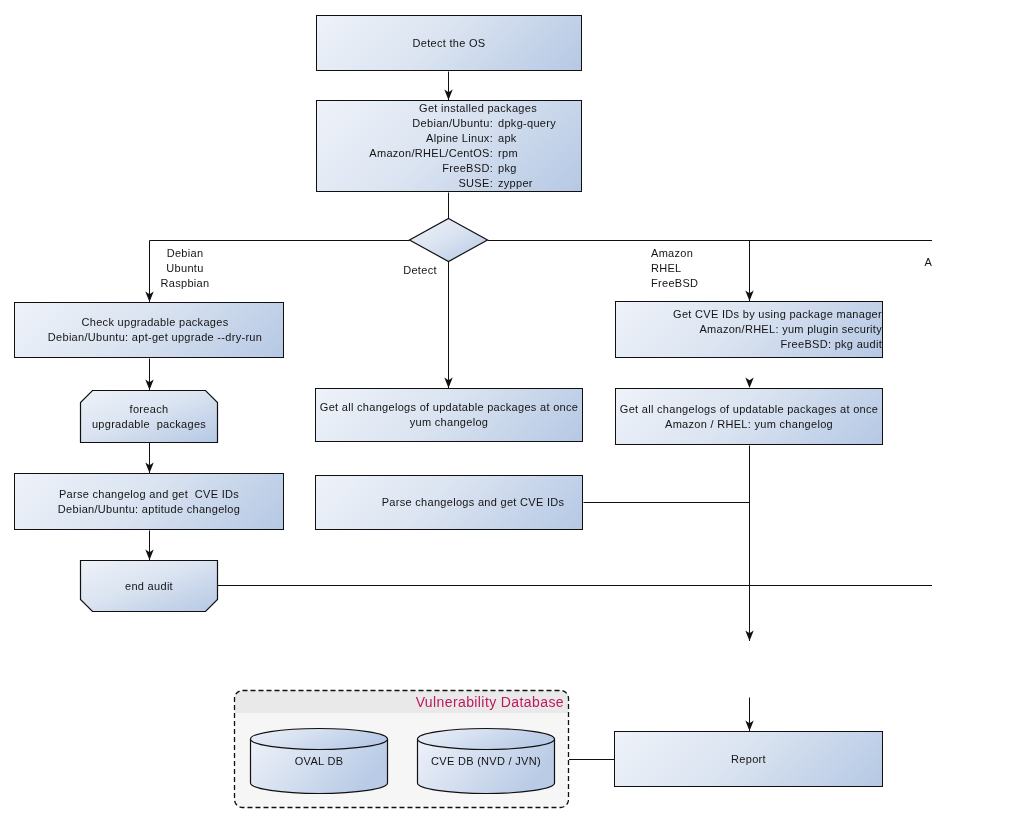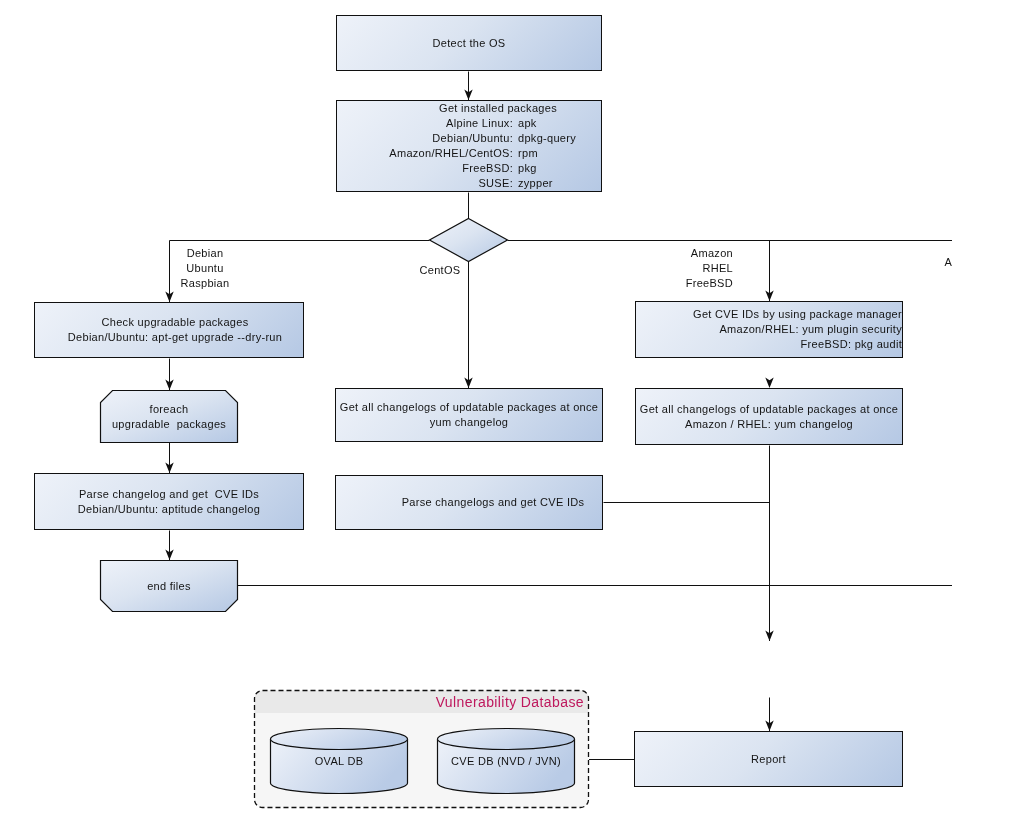--- a/index.html
+++ b/index.html
@@ -1,18 +1,18 @@
 <!DOCTYPE html>
 <html><head>
 <meta charset="utf-8">
 <style>
   html,body{margin:0;padding:0;background:#ffffff;}
   #canvas{
     position:relative;width:932px;height:823px;background:#ffffff;overflow:hidden;
-    font-family:"Liberation Sans", sans-serif;color:#141414;margin-left:20px;
+    font-family:"Liberation Sans", sans-serif;color:#141414;
   }
   #wires{position:absolute;left:0;top:0;width:1019px;height:823px;}
 
   
   .box{
     position:absolute;box-sizing:border-box;
     background:linear-gradient(135deg,#eef2f9 0%,#dbe4f1 45%,#b5c8e4 100%);
     border:1px solid #101010;
     display:flex;flex-direction:column;justify-content:center;align-items:center;
     font-size:11px;line-height:15px;letter-spacing:0.3px;text-align:center;
@@ -44,21 +44,21 @@
   #t-endloop{left:80px;top:560px;width:138px;height:52px;}
   #t-oval   {left:250px;top:740px;width:138px;height:42px;}
   #t-cvedb  {left:417px;top:740px;width:138px;height:42px;}
 
   
   .branch-label{
     position:absolute;font-size:11px;line-height:15px;letter-spacing:0.3px;white-space:pre-line;
   }
   #bl-debian{left:148px;top:246px;width:74px;text-align:center;}
   #bl-centos{left:394px;top:263px;width:52px;text-align:center;}
-  #bl-amazon{left:623px;top:246px;width:90px;text-align:right;}
+  #bl-amazon{left:651px;top:246px;width:90px;text-align:left;}
   #bl-alpine{left:888px;top:255px;width:100px;text-align:right;}
 
   
   #db-title{
     position:absolute;left:240px;top:693px;width:324px;text-align:right;
     font-size:14px;line-height:18px;letter-spacing:0.4px;color:#be185d;
   }
 </style>
 </head>
 <body>
@@ -128,26 +128,26 @@
     </g>
   </svg>
 
   <div class="box" id="n-detect">
     <div class="ln">Detect the OS</div>
   </div>
 
   <div class="box" id="n-install">
     <div class="hdr">Get installed packages</div>
     <div class="pair">
+      <span class="pl">Debian/Ubuntu:</span>
+        <span class="pv">dpkg-query</span>
+    </div>
+    <div class="pair">
       <span class="pl">Alpine Linux:</span>
         <span class="pv">apk</span>
-    </div>
-    <div class="pair">
-      <span class="pl">Debian/Ubuntu:</span>
-        <span class="pv">dpkg-query</span>
     </div>
     <div class="pair">
       <span class="pl">Amazon/RHEL/CentOS:</span>
         <span class="pv">rpm</span>
     </div>
     <div class="pair">
       <span class="pl">FreeBSD:</span>
         <span class="pv">pkg</span>
     </div>
     <div class="pair">
@@ -189,33 +189,33 @@
 
   <div class="box" id="n-report">
     <div class="ln">Report</div>
   </div>
 
   <div class="shape-label" id="t-foreach">
     <div class="ln">foreach</div>
     <div class="ln">upgradable  packages</div>
   </div>
   <div class="shape-label" id="t-endloop">
-    <div class="ln">end files</div>
+    <div class="ln">end audit</div>
   </div>
   <div class="shape-label" id="t-oval">
     <div class="ln">OVAL DB</div>
   </div>
   <div class="shape-label" id="t-cvedb">
     <div class="ln">CVE DB (NVD / JVN)</div>
   </div>
 
   <div class="branch-label" id="bl-debian">Debian
 Ubuntu
 Raspbian</div>
-  <div class="branch-label" id="bl-centos">CentOS</div>
+  <div class="branch-label" id="bl-centos">Detect</div>
   <div class="branch-label" id="bl-amazon">Amazon
 RHEL
 FreeBSD</div>
   <div class="branch-label" id="bl-alpine">Alpine Linux
 SUSE</div>
 
   <div id="db-title">Vulnerability Database</div>
 
 </div>
 

